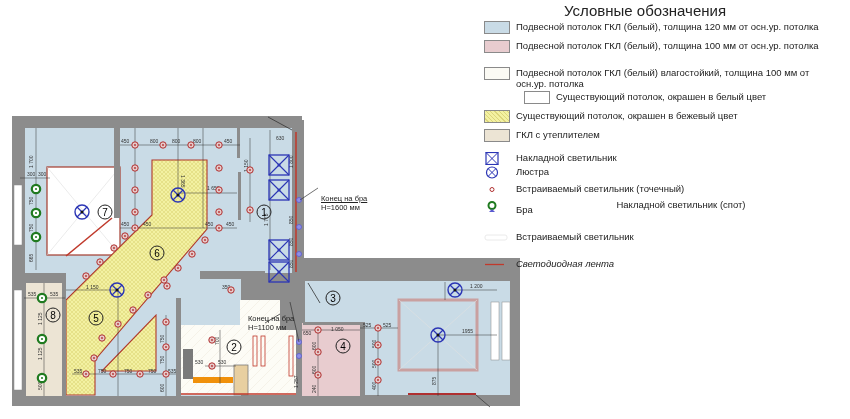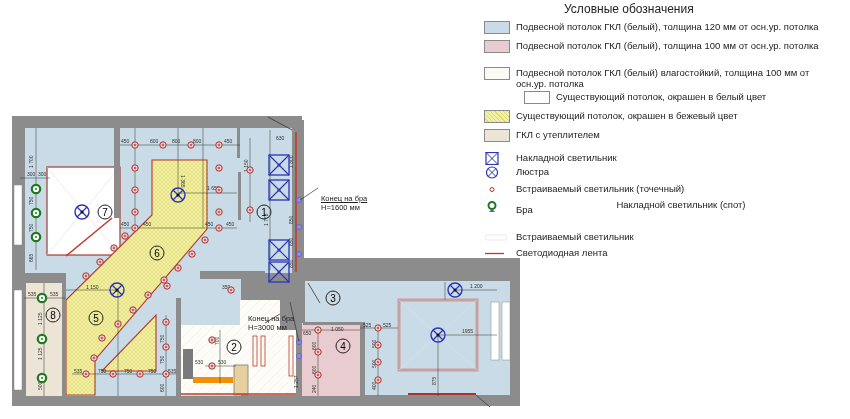--- a/index.html
+++ b/index.html
@@ -1,19 +1,19 @@
 <!DOCTYPE html>
 <html><head>
 <meta charset="utf-8">
 <style>
   html, body { margin:0; padding:0; background:#ffffff; }
   body { width:850px; height:419px; position:relative; overflow:hidden; font-family:"Liberation Sans", sans-serif; }
   #plan { position:absolute; left:0; top:0; width:850px; height:419px; }
   .legend { position:absolute; left:484px; top:0; width:366px; font-size:9.5px; color:#222; }
-  .legend-title { position:absolute; left:80px; top:2px; font-size:12px; color:#222; }
+  .legend-title { position:absolute; left:80px; top:2px; font-size:15px; color:#222; }
   .lg-row { position:absolute; left:0; display:flex; align-items:flex-start; }
   .lg-sym { width:26px; height:13px; flex:0 0 26px; margin-right:6px; box-sizing:border-box; position:relative; }
   .lg-sym.box { border:1px solid #8a8a8a; }
   .lg-text { line-height:11px; width:330px; }
   .plan-label { position:absolute; font-size:7.5px; color:#222; line-height:9px;margin-top:16px; }
 </style>
 </head>
 <body>
 
 <svg id="plan" viewBox="0 0 850 419" xmlns="http://www.w3.org/2000/svg">
@@ -332,21 +332,21 @@
     <line x1="265" y1="323" x2="280" y2="314"></line>
   </g>
 </svg>
 
 <div class="plan-label" style="left:321px;top:178px;">
   <div style="text-decoration:underline;">Конец на бра</div>
   <div>H=1600 мм</div>
 </div>
 <div class="plan-label" style="left:248px;top:298px;">
   <div>Конец на бра</div>
-  <div>H=3000 мм</div>
+  <div>H=1100 мм</div>
 </div>
 <div class="plan-label" style="left:457px;top:404px;font-size:7px;">Подсветка в нише</div>
 
 <div class="legend">
   <div class="legend-title">Условные обозначения</div>
 
   <div class="lg-row" style="top:21px;">
     <div class="lg-sym box" style="background:#c9dbe6;"></div>
     <div class="lg-text">Подвесной потолок ГКЛ (белый), толщина 120 мм от осн.ур. потолка</div>
   </div>
@@ -413,21 +413,21 @@
     <div class="lg-text">Бра</div>
   </div>
   <div class="lg-row" style="top:231px;">
     <div class="lg-sym">
       <svg width="26" height="13" viewBox="0 0 26 13">
           <rect x="1" y="4" width="22" height="5" rx="2" fill="none" stroke="#e4e4e4" stroke-width="0.8"></rect>
         </svg>
     </div>
     <div class="lg-text">Встраиваемый светильник</div>
   </div>
-  <div class="lg-row" style="top:247px;">
+  <div class="lg-row" style="top:258px;font-style:italic;">
     <div class="lg-sym">
       <svg width="26" height="13" viewBox="0 0 26 13">
           <line x1="1" y1="6.5" x2="20" y2="6.5" stroke="#c0392b" stroke-width="1.3"></line>
         </svg>
     </div>
     <div class="lg-text">Светодиодная лента</div>
   </div>
 </div>
 
 </body></html>

